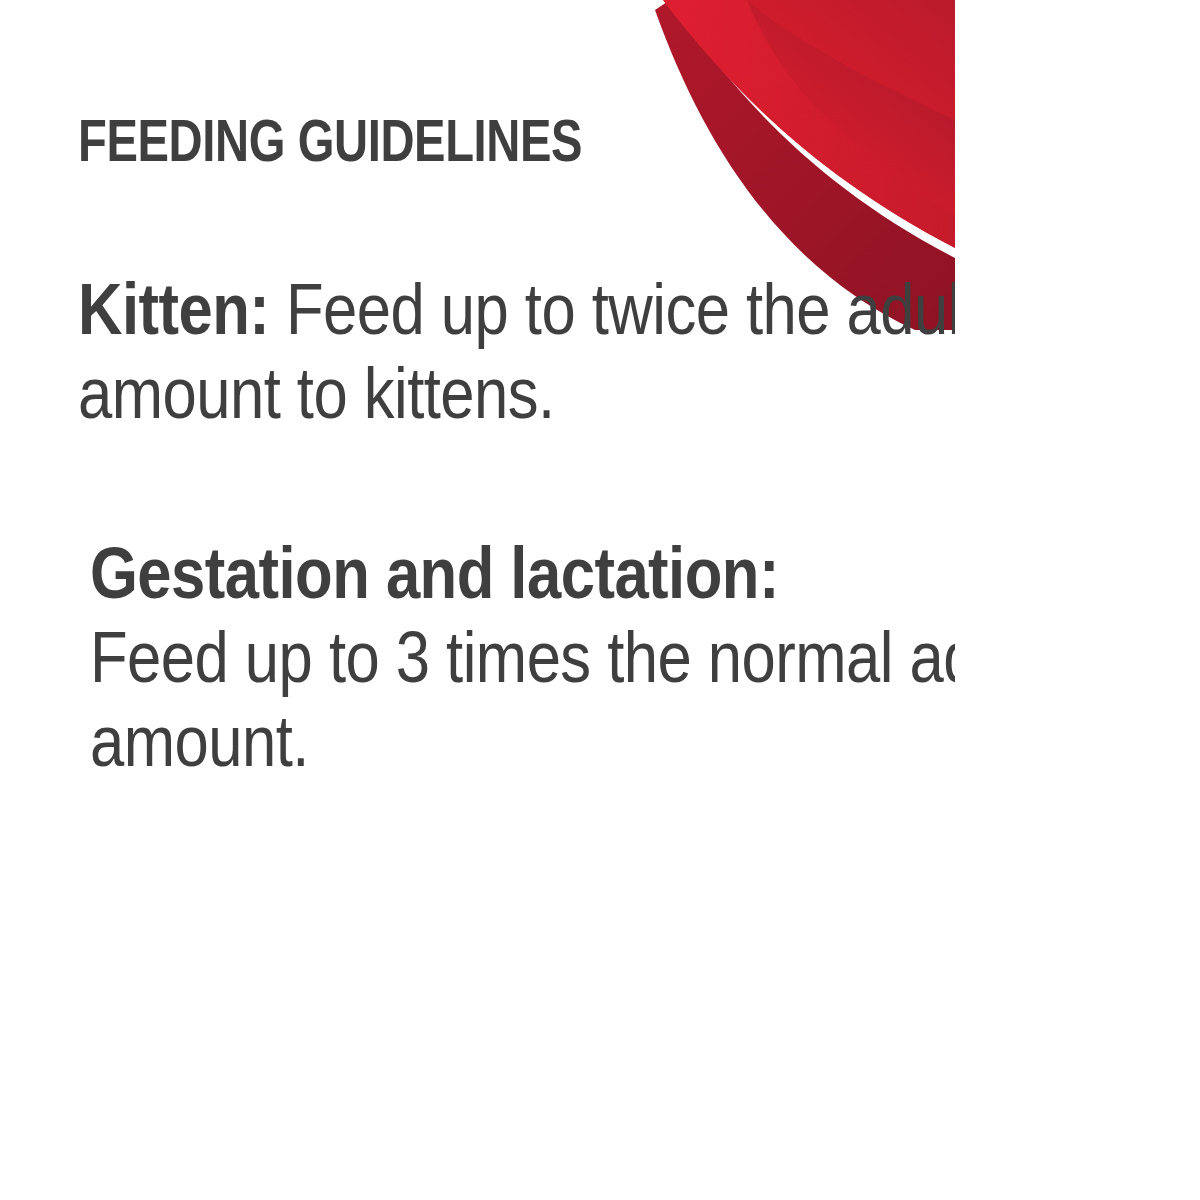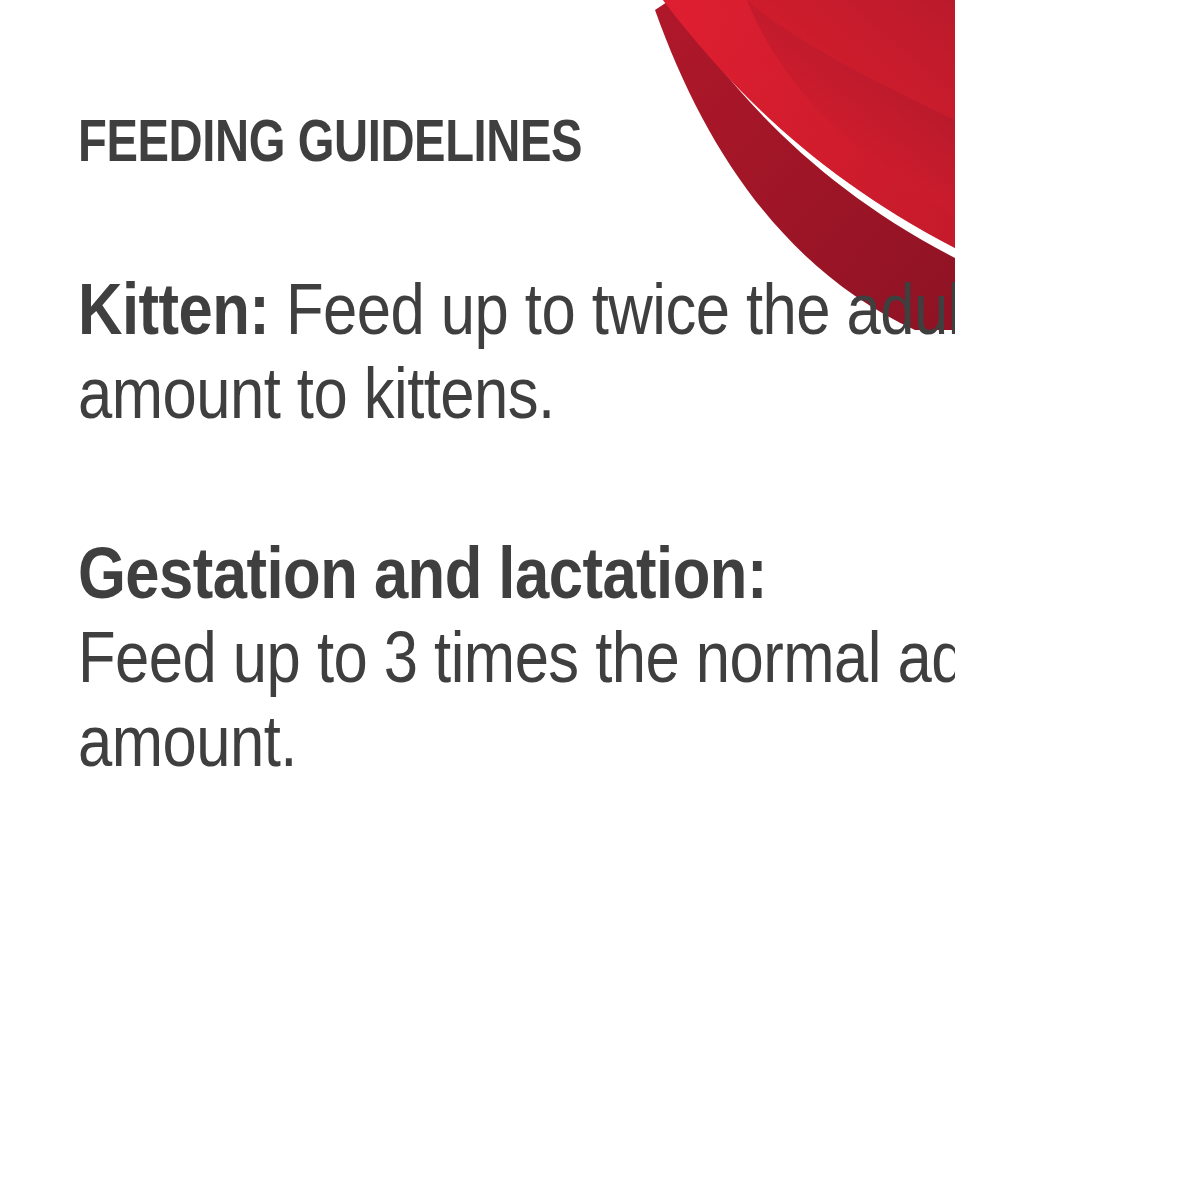--- a/index.html
+++ b/index.html
@@ -58,21 +58,21 @@
     transform-origin: left top;
     white-space: nowrap;
   }
 
   .block {
     margin-top: 44px;
     color: #3f3f3f;
   }
   .block-1 { margin-top: 50px; }
   .block-2 { margin-top: 96px; }
-  .block-3 { margin-top: 96px; }
+  .block-3 { margin-top: 96px; margin-left: 12px; }
 
   .para {
     font-family: "Liberation Sans", sans-serif;
     font-size: 72px;
     line-height: 84px;
     color: #3f3f3f;
     margin: 0;
     transform: scaleX(0.855);
     transform-origin: left top;
     width: 1250px;

